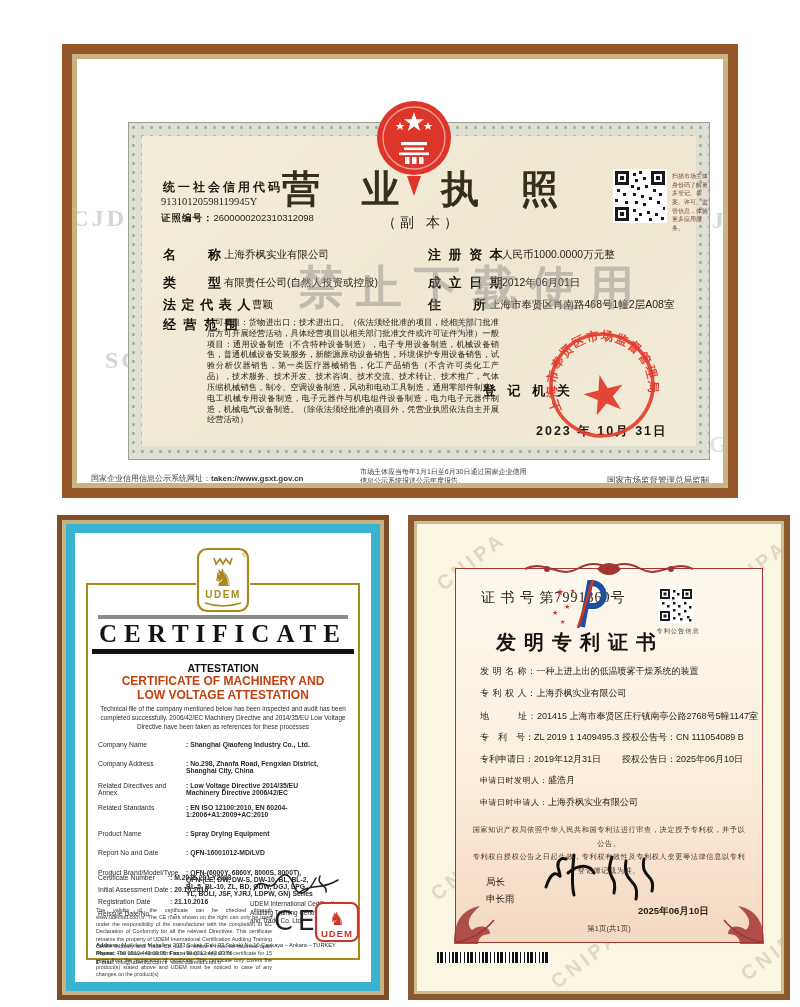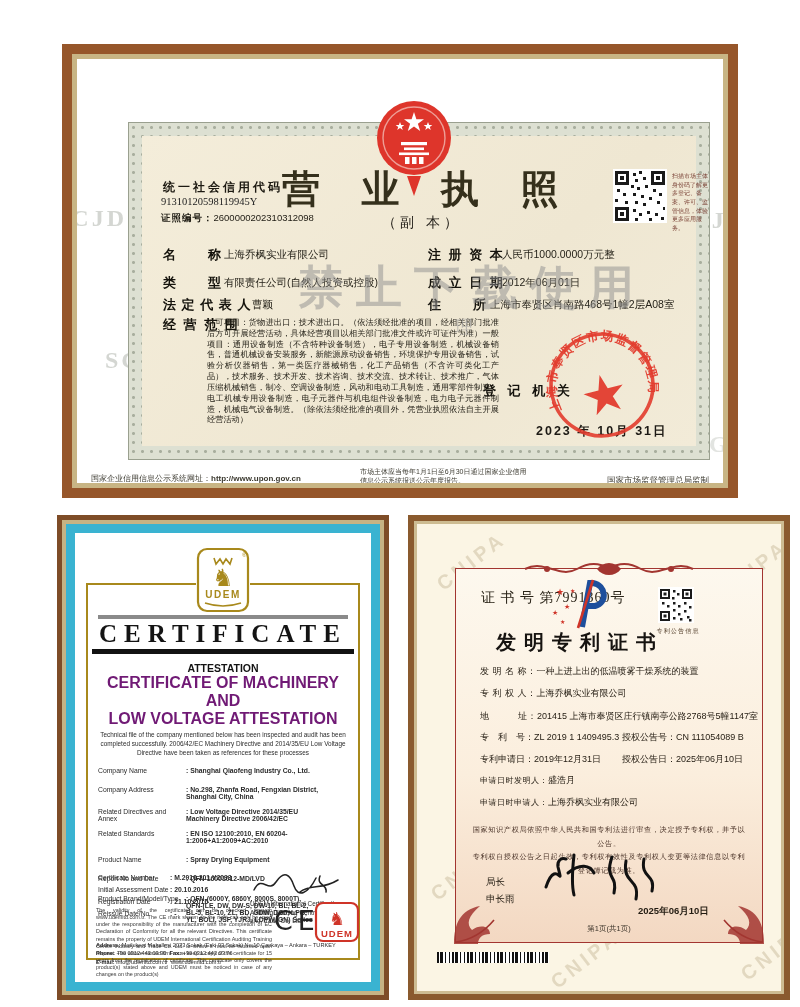--- a/index.html
+++ b/index.html
@@ -50,21 +50,21 @@
   .udem-teal{position:absolute;inset:0;border:9px solid #3ab3d1;background:#fff;}
   .udem-white{position:absolute;inset:0;}
   .udem-frame{position:absolute;left:11px;right:11px;top:50px;bottom:22px;border:2px solid #a8891c;}
   .udem-logo{position:absolute;left:50%;top:12px;transform:translateX(-50%);width:54px;height:70px;
              background:#fff;z-index:3;}
   .udem-bar-gray{height:4px;background:#8a8a8a;margin:30px 10px 0;}
   .udem-h1{margin:1px 0 0;text-align:center;font-family:"Liberation Serif",serif;font-weight:bold;
            font-size:25px;letter-spacing:7px;color:#141414;white-space:nowrap;}
   .udem-bar-black{height:5px;background:#121212;margin:1px 4px 0;}
   .udem-sub1{margin-top:8px;text-align:center;font-weight:bold;font-size:10.5px;color:#131313;}
-  .udem-sub2,.udem-sub3{text-align:center;font-weight:bold;font-size:16px;color:#701a75;}
+  .udem-sub2,.udem-sub3{text-align:center;font-weight:bold;font-size:12px;color:#c2410c;}
   .udem-intro{margin:3px 12px 0;text-align:center;font-size:6.4px;line-height:1.4;color:#2c2c2c;}
   .udem-rows{margin:9px 10px 0;}
   .urow{display:flex;font-size:6.8px;color:#2b2b2b;}
   .urow .lbl{width:88px;flex:none;}
   .urow .val{font-weight:bold;white-space:pre-line;}
   .udem-bottom{position:absolute;left:10px;right:8px;top:287px;display:flex;}
   .ucert{width:152px;flex:none;font-size:6.8px;color:#2b2b2b;}
   .ucrow{display:flex;line-height:1.75;}
   .ucrow .lbl{width:72px;flex:none;}
   .ucrow .val{font-weight:bold;}
@@ -211,21 +211,21 @@
             <polygon fill="#e23c2e" opacity=".95" points="56,46 60.7,60.4 75.8,60.4 63.6,69.3 68.3,83.6 56,74.8 43.7,83.6 48.4,69.3 36.2,60.4 51.3,60.4"></polygon>
           </svg>
 
           <div class="lic-date">2023 年 10月 31日</div>
         </div>
       </div>
 
       <div class="wm-big">禁止下载使用</div>
       <div class="wm-li">理</div>
 
-      <div class="lic-foot-l"><span>国家企业信用信息公示系统网址：</span><b>http://www.upon.gov.cn</b></div>
+      <div class="lic-foot-l"><span>国家企业信用信息公示系统网址：</span><b>taken://www.gsxt.gov.cn</b></div>
       <div class="lic-foot-c">市场主体应当每年1月1日至6月30日通过国家企业信用信息公示系统报送公示年度报告。</div>
       <div class="lic-foot-r">国家市场监督管理总局监制</div>
     </div>
   </div>
 
   <svg class="emblem" viewBox="0 0 80 112">
     <circle cx="40" cy="42" r="37" fill="#de352b"></circle>
     <circle cx="40" cy="42" r="31" fill="none" stroke="#f1b9b2" stroke-width="1.4" opacity=".8"></circle>
     <polygon fill="#fff" points="40,16 42.4,23.2 50,23.2 43.9,27.7 46.2,34.9 40,30.5 33.8,34.9 36.1,27.7 30,23.2 37.6,23.2"></polygon>
     <polygon fill="#fff" points="26,26 27.2,29 30.3,29 27.8,30.9 28.8,33.9 26,32 23.2,33.9 24.2,30.9 21.7,29 24.8,29"></polygon>

